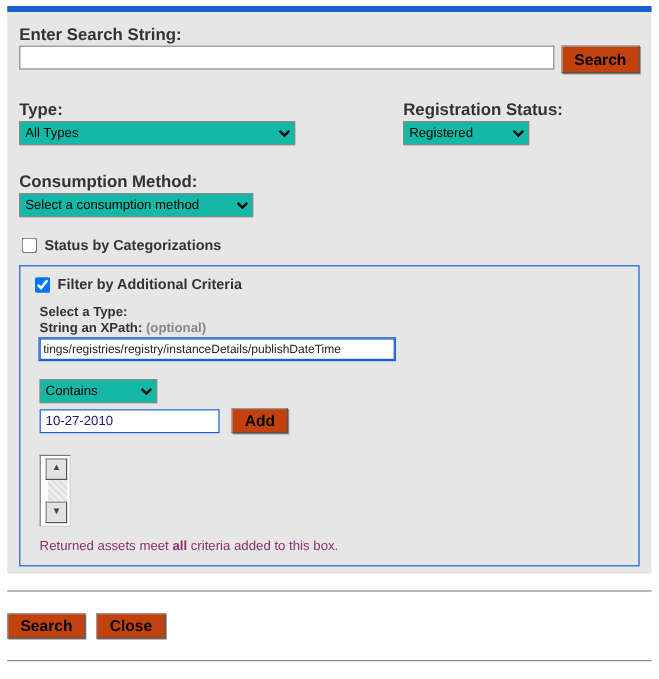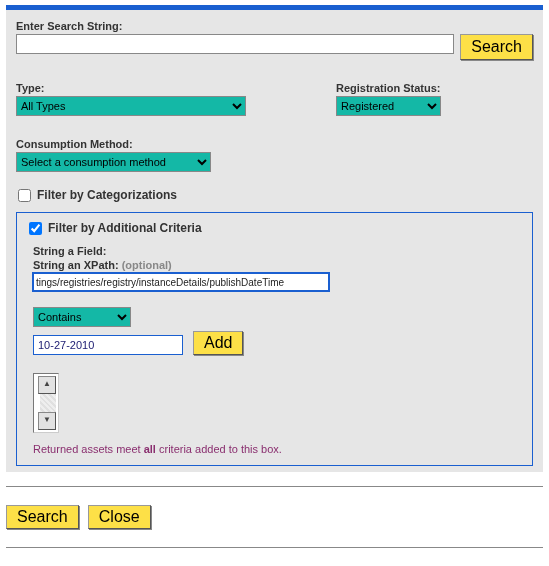--- a/index.html
+++ b/index.html
@@ -16,21 +16,21 @@
     margin: 5px 6px 0 6px;
   }
   .panel {
     background: #e6e6e6;
     margin: 0 6px;
     padding: 10px 10px 6px 10px;
   }
   .label {
     font-weight: bold;
     color: #333;
-    font-size: 11px;
+    font-size: 14px;
     display: block;
     margin-bottom: 2px;
   }
   .label-sub {
     font-weight: bold;
     color: #333;
     font-size: 11px;
     display: block;
     margin-bottom: 2px;
   }
@@ -44,27 +44,27 @@
   }
   .search-row input[type="text"] {
     flex: 1;
     height: 20px;
     box-sizing: border-box;
     border: 1px solid #888;
     padding: 2px 4px;
     font-size: 12px;
   }
   .btn {
-    background: #fde047;
+    background: #c2410c;
     border: 1px solid #999;
     border-right-color: #555;
     border-bottom-color: #555;
     font-family: Verdana, Arial, sans-serif;
-    font-size: 16px;
-    font-weight: normal;
+    font-size: 13px;
+    font-weight: bold;
     padding: 2px 10px;
     cursor: pointer;
     box-shadow: 1px 1px 0 #888;
   }
   .search-btn {
     margin-left: 6px;
     padding: 3px 10px;
   }
   .two-col {
     display: flex;
@@ -200,31 +200,31 @@
 
   <div class="consumption-block">
     <label class="label">Consumption Method:</label>
     <select class="select-consumption">
       <option>Select a consumption method</option>
     </select>
   </div>
 
   <div class="checkbox-row">
     <input type="checkbox" style="">
-    <span class="chk-label">Filter by Categorizations</span>
+    <span class="chk-label">Status by Categorizations</span>
   </div>
 
   <div class="criteria-box">
     <div class="checkbox-row">
       <input type="checkbox" checked="" style="">
       <span class="chk-label">Filter by Additional Criteria</span>
     </div>
 
     <div class="inner-block">
-      <label class="label-sub">String a Field:</label>
+      <label class="label-sub">Select a Type:</label>
 
       <label class="label-sub">
         <span>String an XPath:</span>
         <span class="optional">(optional)</span>
       </label>
       <input type="text" class="xpath-input" value="tings/registries/registry/instanceDetails/publishDateTime" style="">
 
       <select class="select-contains">
         <option>Contains</option>
       </select>

